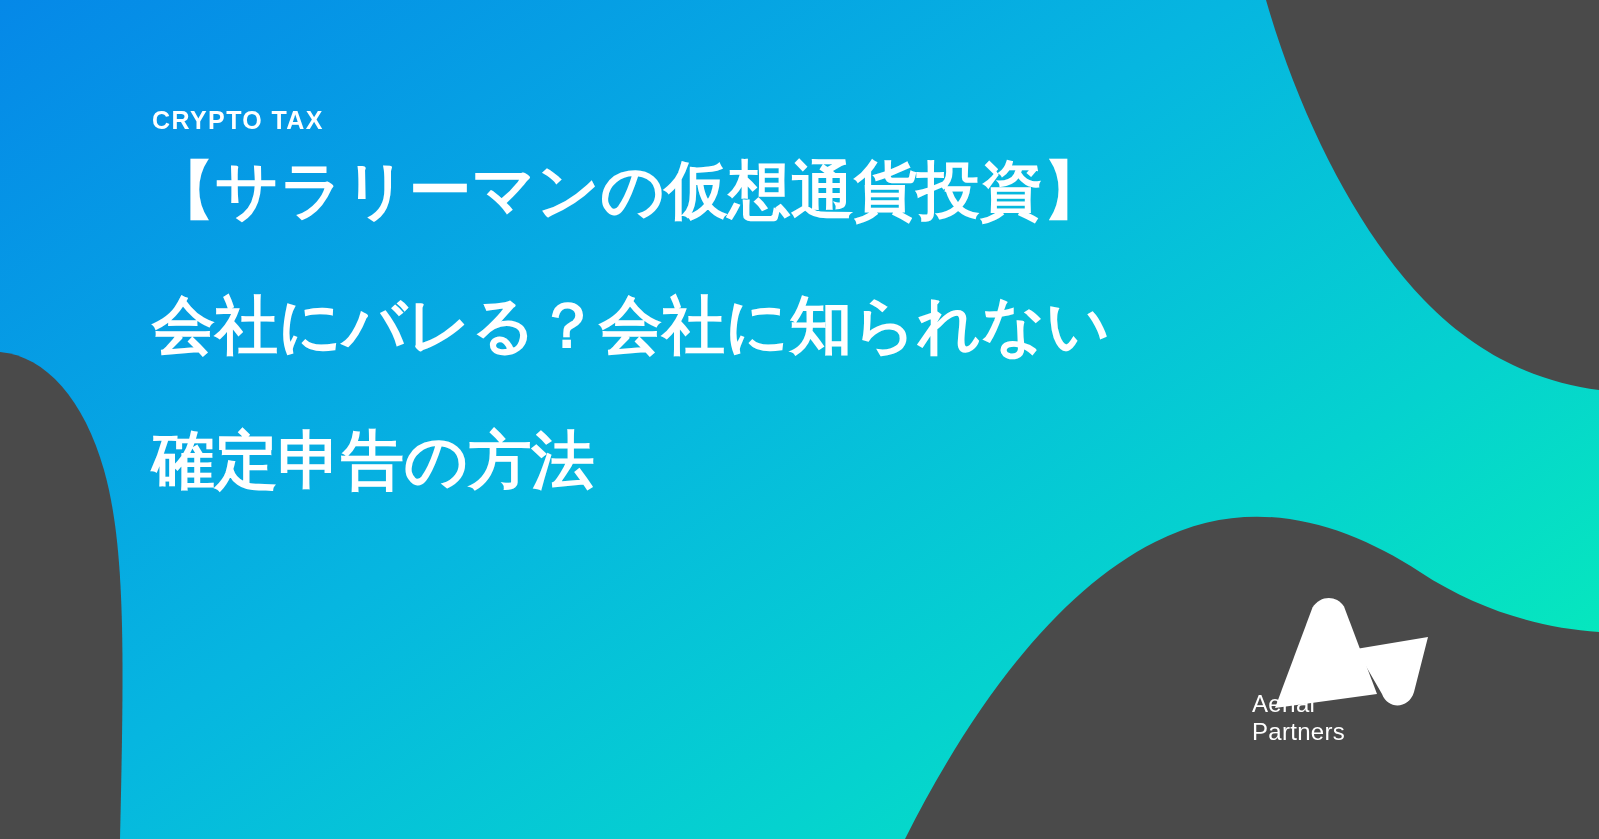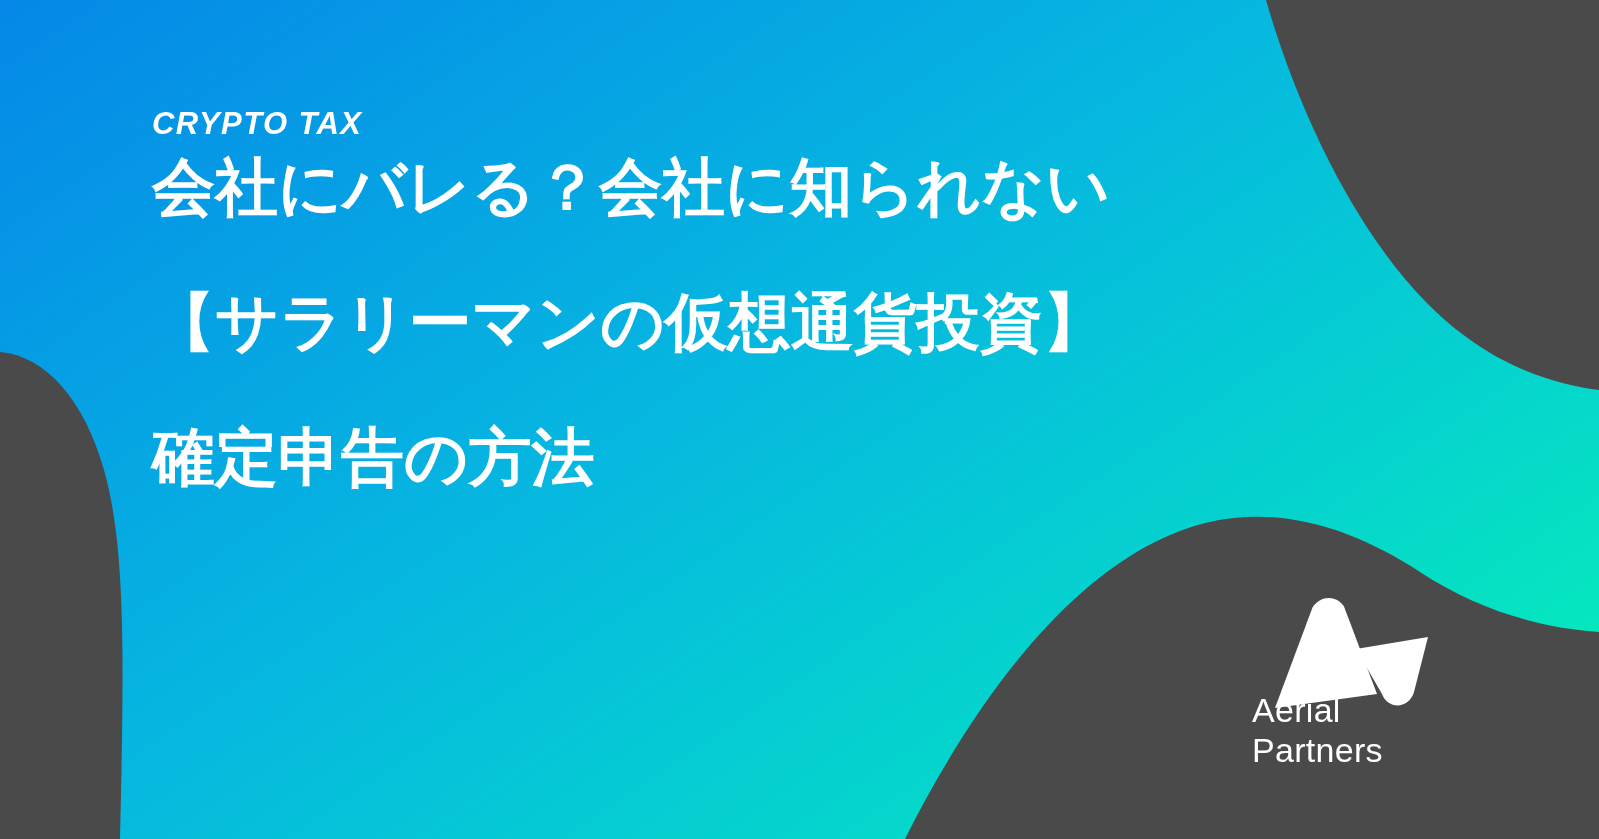--- a/index.html
+++ b/index.html
@@ -32,27 +32,26 @@
   #content {
     position:absolute;
     left:152px;
     top:108px;
     width:1220px;
     z-index:5;
   }
 
   #eyebrow {
     color:#ffffff;
-    font-size:31px;
+    font-size:25px;
     font-weight:bold;
     letter-spacing:1.4px;
     line-height:1;
-    margin-bottom:17px;
+    margin-bottom:26px;
     white-space:nowrap;
-    font-style:italic;
   }
 
   #headline {
     color:#ffffff;
     font-size:63px;
     font-weight:bold;
     line-height:1.0;
     letter-spacing:0px;
   }
   #headline .hl-line {
@@ -76,21 +75,21 @@
     left:16px;
     top:0;
     width:168px;
     height:115px;
   }
   #logo-text {
     position:absolute;
     left:4px;
     top:93px;
     color:#ffffff;
-    font-size:34px;
+    font-size:24px;
     line-height:1.18;
     font-weight:normal;
     letter-spacing:0.3px;
   }
   #logo-text .lt-line { display:block; white-space:nowrap; }
 </style>
 </head>
 <body>
 
 <div id="banner">
@@ -111,22 +110,22 @@
 
     <path fill="#4a4a4a" d="M0,352 C46,356 84,400 104,470 C126,548 124,660 120,839 L0,839 Z"></path>
 
     <path fill="#4a4a4a" d="M905,839 C975,700 1060,590 1155,542 C1248,494 1340,520 1420,572 C1478,610 1540,628 1599,632 L1599,839 Z"></path>
   </svg>
 
   <div id="content">
     <div id="eyebrow">CRYPTO TAX</div>
 
     <h1 id="headline">
+      <span class="hl-line">【サラリーマンの仮想通貨投資】</span>
       <span class="hl-line">会社にバレる？会社に知られない</span>
-      <span class="hl-line">【サラリーマンの仮想通貨投資】</span>
       <span class="hl-line">確定申告の方法</span>
     </h1>
   </div>
 
   <div id="logo">
     <svg id="logo-mark" viewBox="0 0 168 115">
 
       <path fill="#ffffff" d="M48.5,10.5 C56,-1.5 72,-2.5 80,9.5 L113,97 L11,111 Z"></path>
 
       <path fill="#ffffff" d="M92,52 L164,40 L150,95 C145,112 124,113 118,97 Z"></path>

